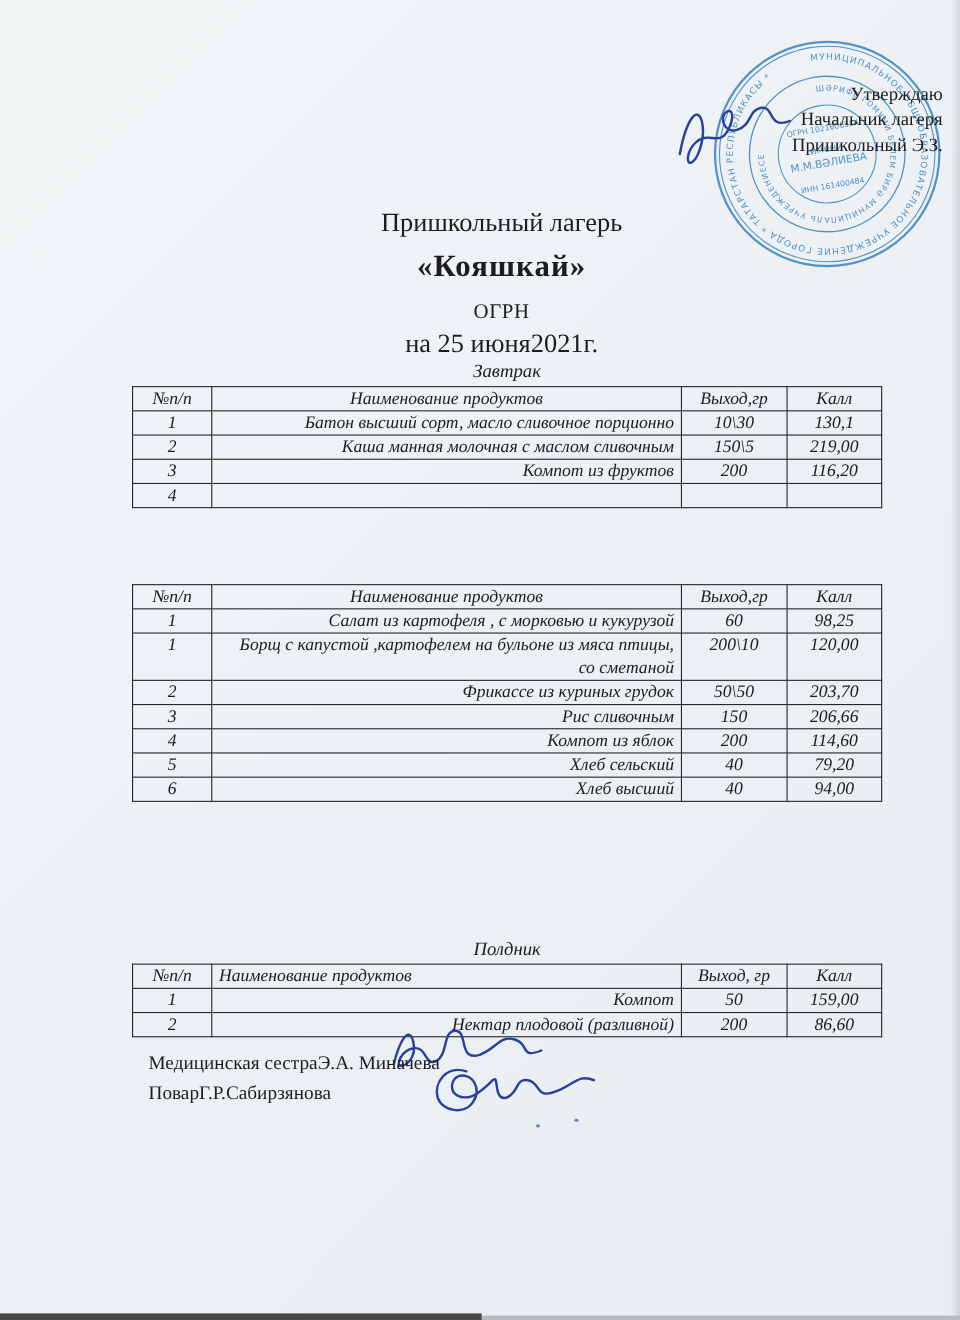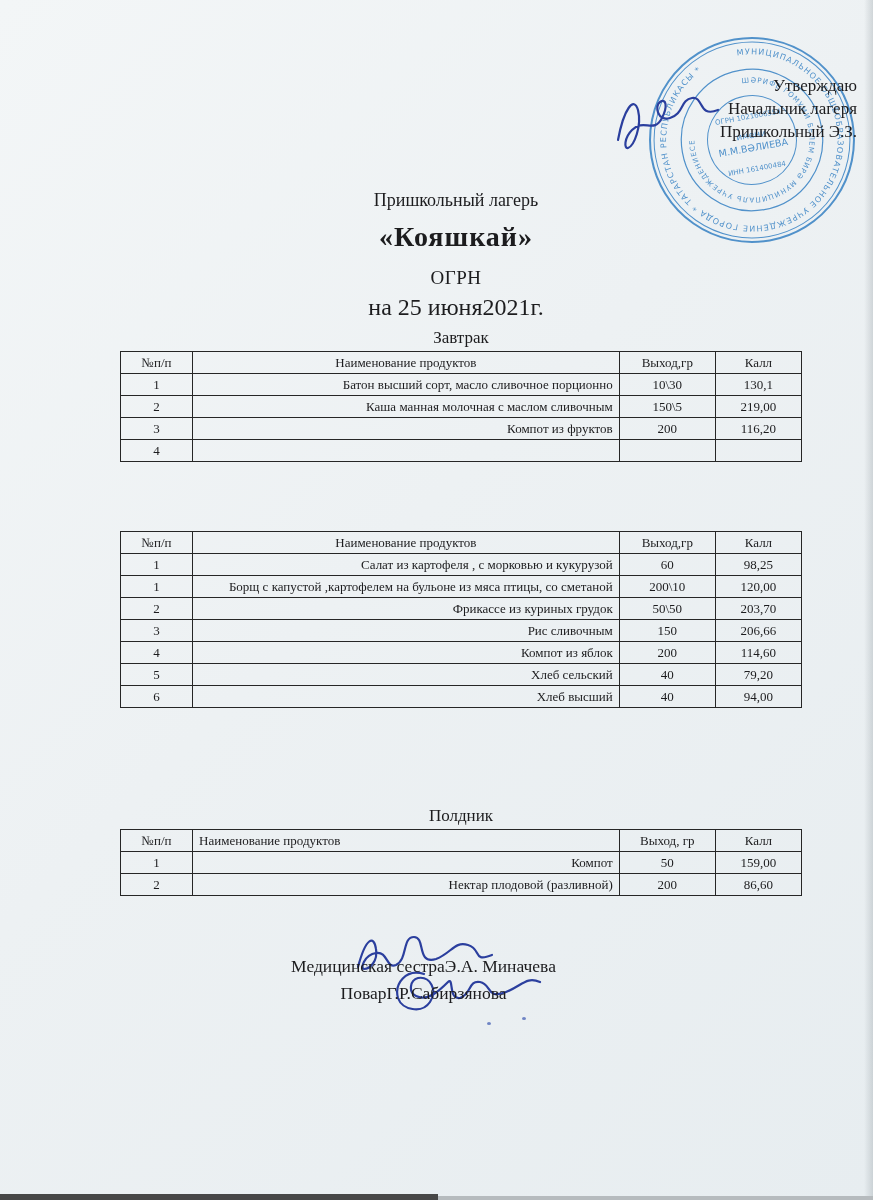--- a/index.html
+++ b/index.html
@@ -14,41 +14,41 @@
   .stamp-wrap svg{width:100%;height:100%;}
   .stamp-text{fill:#2f7dc2;font-family:"DejaVu Sans", sans-serif;}
   
   .sig{position:absolute;z-index:2;}
   .sig path{fill:none;stroke:#2b3f9e;stroke-linecap:round;}
   
   .approval{position:absolute;top:74px;right:16px;z-index:3;text-align:right;
     font-size:17px;line-height:23px;}
   
   .titles{position:absolute;left:56px;top:190px;width:800px;text-align:center;}
-  .t-camp{font-size:18px;margin-bottom:10px;}
+  .t-camp{font-size:24px;margin-bottom:10px;}
   .t-name{font-size:28px;font-weight:600;margin-bottom:14px;letter-spacing:1px;}
   .t-menu{font-size:19px;margin-bottom:5px;letter-spacing:.5px;}
   .t-date{font-size:24px;}
   
-  .sec{position:absolute;left:120px;width:682px;}
+  .sec{position:absolute;left:120px;width:682px;font-style:italic;}
   .sec-breakfast{top:328px;}
   .sec-lunch{top:531px;}
-  .sec-snack{top:806px;}
+  .sec-snack{top:853px;}
   .sec-title{text-align:center;font-size:17px;margin-bottom:3px;}
-  table.menu-table{border-collapse:collapse;width:682px;font-size:13px;table-layout:fixed;}
+  table.menu-table{border-collapse:collapse;width:682px;font-size:16px;table-layout:fixed;}
   .menu-table th,.menu-table td{border:1px solid #262626;padding:0 6px;height:21px;
     vertical-align:top;line-height:21px;font-weight:normal;overflow:hidden;}
   col.c-num{width:72px;}col.c-name{width:426px;}col.c-out{width:96px;}col.c-cal{width:86px;}
   .menu-table th{text-align:center;}
   .menu-table td.c-num,.menu-table td.c-out,.menu-table td.c-cal{text-align:center;}
   .menu-table td.c-name{text-align:right;}
   table.name-left th.c-name{text-align:left;}
   
   .footer{position:absolute;left:135px;top:953px;width:577px;z-index:3;font-size:17.5px;}
-  .footer-row{display:flex;justify-content:center;height:27px;line-height:27px;}
+  .footer-row{display:flex;justify-content:flex-start;height:27px;line-height:27px;}
   
   .edge-right{position:absolute;right:0;top:0;width:9px;height:100%;z-index:4;
     background:linear-gradient(to right,rgba(0,0,0,0),rgba(120,130,136,.25));}
   .edge-bottom-dark{position:absolute;left:0;bottom:0;width:438px;height:6px;background:#474747;z-index:5;}
   .edge-bottom-light{position:absolute;left:438px;bottom:0;width:435px;height:4px;background:#b6bbbe;z-index:5;}
   .speck{position:absolute;width:4px;height:3px;border-radius:50%;background:#3a57b0;opacity:.7;z-index:2;}
 </style>
 </head>
 <body>
 

